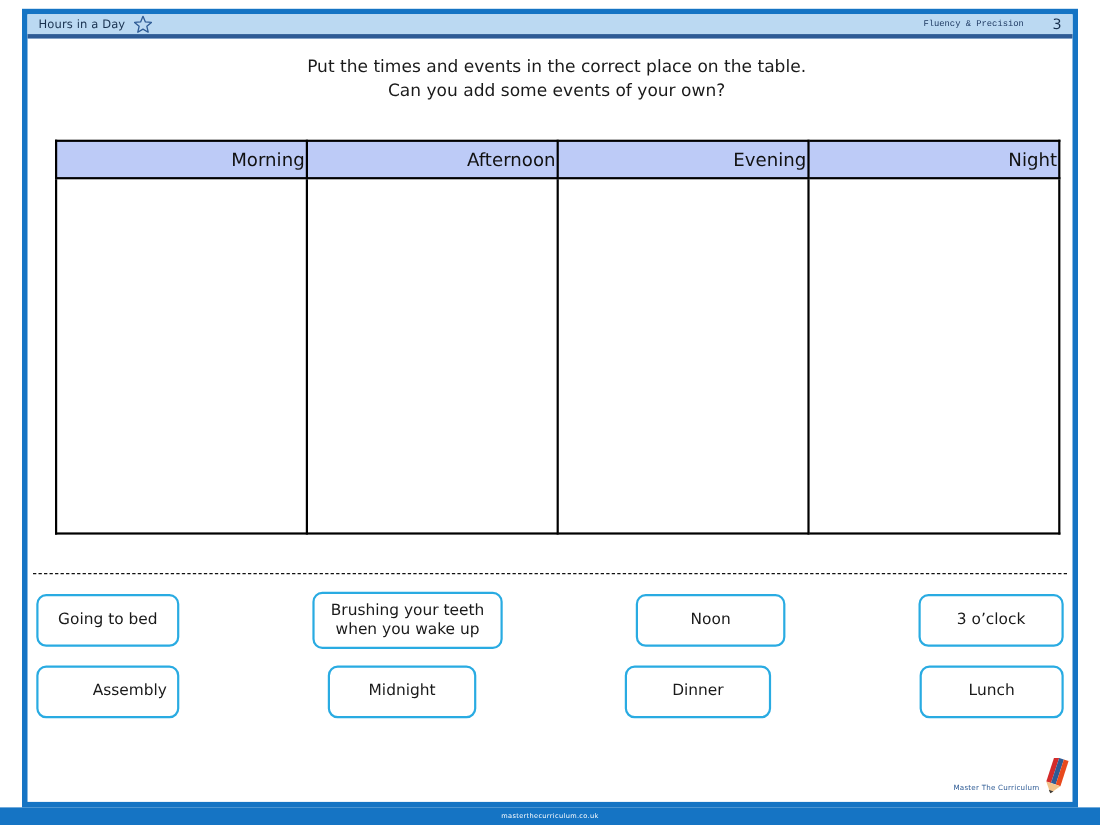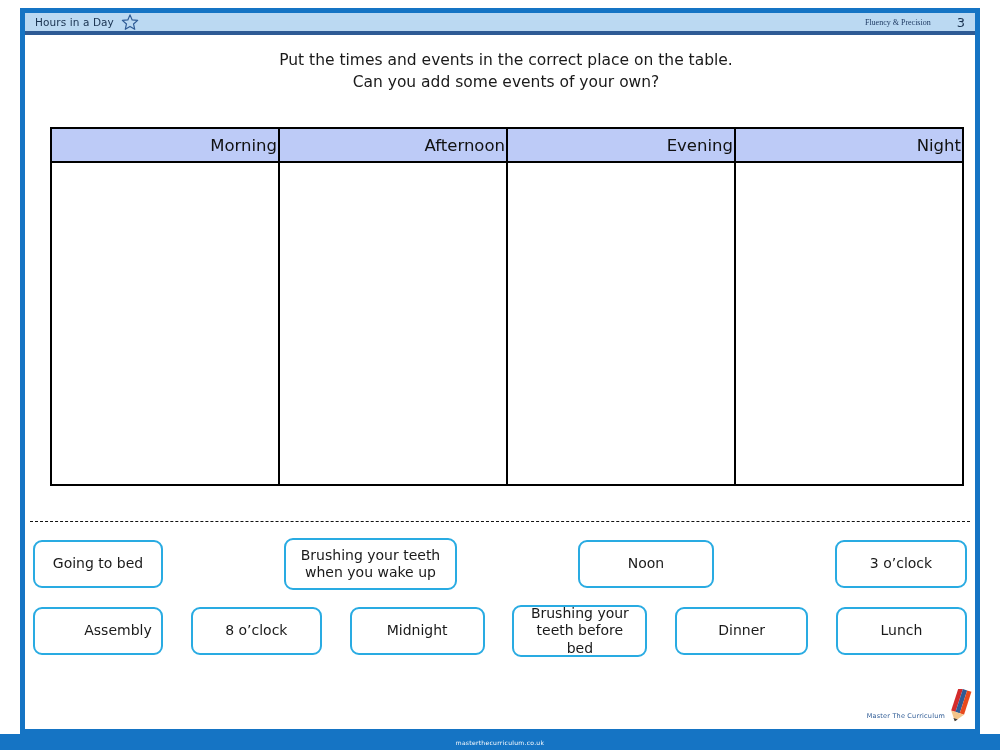--- a/index.html
+++ b/index.html
@@ -58,21 +58,21 @@
   .star-icon { display: block; }
   .header-right {
     display: flex;
     align-items: center;
     gap: 26px;
     padding-right: 10px;
   }
   .header-subject {
     font-size: 8px;
     color: #1E3A63;
-    font-family: Liberation Serif, serif;
+    font-family: Liberation Mono, monospace;
     white-space: nowrap;
   }
   .page-number {
     font-size: 13px;
     color: #18314F;
     font-family: "DejaVu Sans", sans-serif;
     font-weight: 400;
   }
 
   
@@ -255,23 +255,21 @@
 
     <div class="card-rows">
       <div class="card-row row-1">
         <div class="card one-line w-going">Going to bed</div>
         <div class="card two-line w-brushwake">Brushing your teeth<br>when you wake up</div>
         <div class="card one-line w-noon">Noon</div>
         <div class="card one-line w-3oclock">3 o’clock</div>
       </div>
       <div class="card-row row-2">
         <div class="card one-line w-assembly">Assembly</div>
-        <div class="card one-line w-8oclock">8 o’clock</div>
         <div class="card one-line w-midnight">Midnight</div>
-        <div class="card two-line w-brushbed">Brushing your<br>teeth before bed</div>
         <div class="card one-line w-dinner">Dinner</div>
         <div class="card one-line w-lunch">Lunch</div>
       </div>
     </div>
 
     <div class="brand">
       <span class="brand-text">Master The Curriculum</span>
       <span>
         <svg class="pencil-icon" width="26" height="34" viewBox="0 0 26 34" aria-hidden="true">
           <g transform="rotate(18 13 17)">

